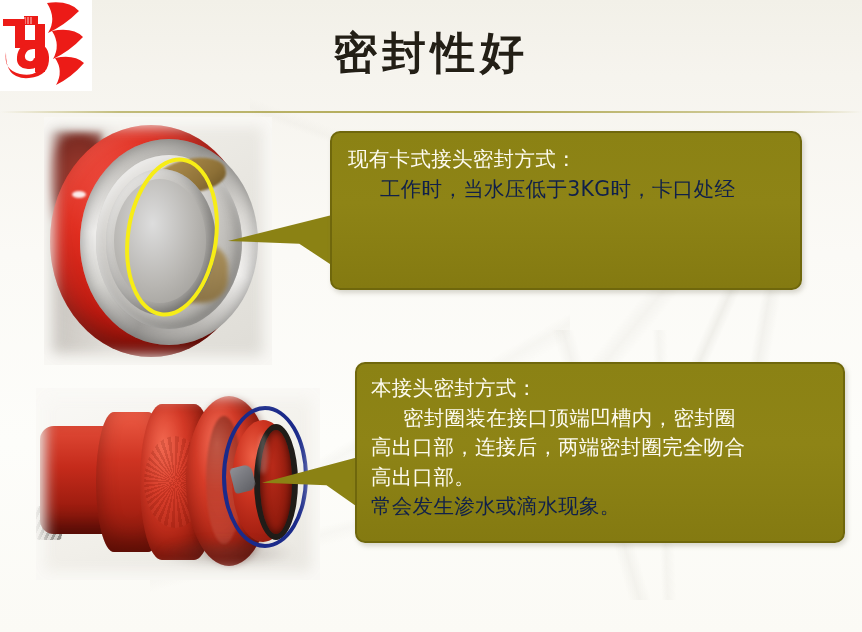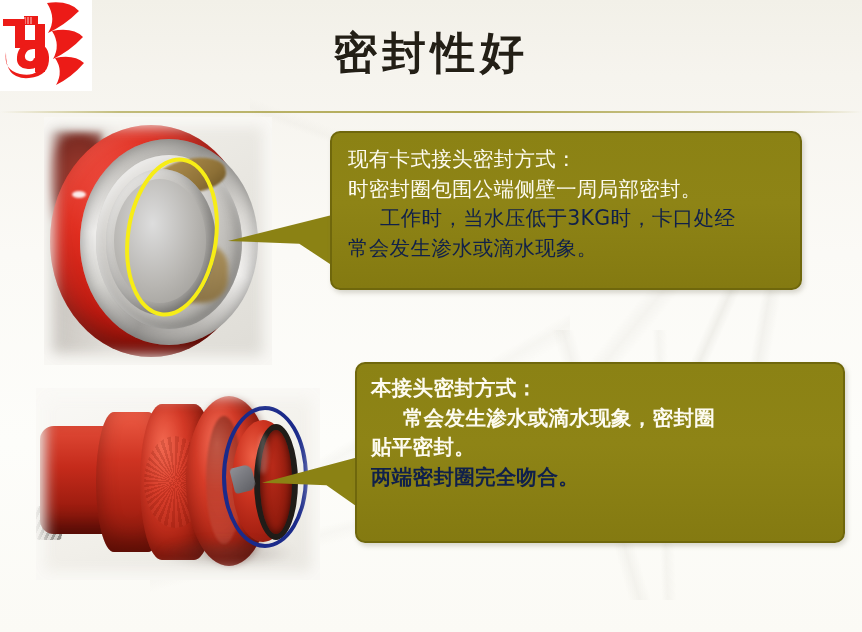--- a/index.html
+++ b/index.html
@@ -282,21 +282,21 @@
     font-size: 20.5px;
     line-height: 1.44;
     letter-spacing: .3px;
     white-space: nowrap;
   }
   .callout .lt { color: #fdfbf0; }
   .callout .dk { color: #10204a; }
   .callout .indent { padding-left: 32px; }
 
   #box1 { left: 330px; top: 131px; width: 472px; height: 159px; padding: 12px 14px 0 16px; }
-  #box2 { left: 355px; top: 362px; width: 490px; height: 181px; padding: 10px 14px 0 14px; font-weight: bold; }
+  #box2 { left: 355px; top: 362px; width: 490px; height: 181px; padding: 10px 14px 0 14px; }
 
   
   .tail {
     position: absolute;
     background: #8b8214;
     filter: drop-shadow(1px 2px 2px rgba(120,115,90,.3));
   }
   #tail1 {
     left: 228px; top: 214px; width: 108px; height: 54px;
     clip-path: polygon(0% 50%, 100% 0%, 100% 100%, 66% 55%);
@@ -370,25 +370,24 @@
     <div class="dropshadow"></div>
     <div class="ellipse-b"></div>
     <div class="feather"></div>
   </div>
 
   <div class="tail" id="tail1"></div>
   <div class="tail" id="tail2"></div>
 
   <div class="callout" id="box1">
     <div class="line lt">现有卡式接头密封方式：</div>
-    <div class="line lt">时密封圈包围公端侧壁一周局部密封。</div>
     <div class="line dk indent">工作时，当水压低于3KG时，卡口处经</div>
-    <div class="line dk">常会发生渗水或滴水现象。</div>
   </div>
 
   <div class="callout" id="box2">
     <div class="line lt">本接头密封方式：</div>
-    <div class="line lt indent">常会发生渗水或滴水现象，密封圈</div>
-    <div class="line lt">贴平密封。</div>
-    <div class="line dk">两端密封圈完全吻合。</div>
+    <div class="line lt indent">密封圈装在接口顶端凹槽内，密封圈</div>
+    <div class="line lt">高出口部，连接后，两端密封圈完全吻合</div>
+    <div class="line lt">高出口部。</div>
+    <div class="line dk">常会发生渗水或滴水现象。</div>
   </div>
 
 </div>
 
 </body></html>

